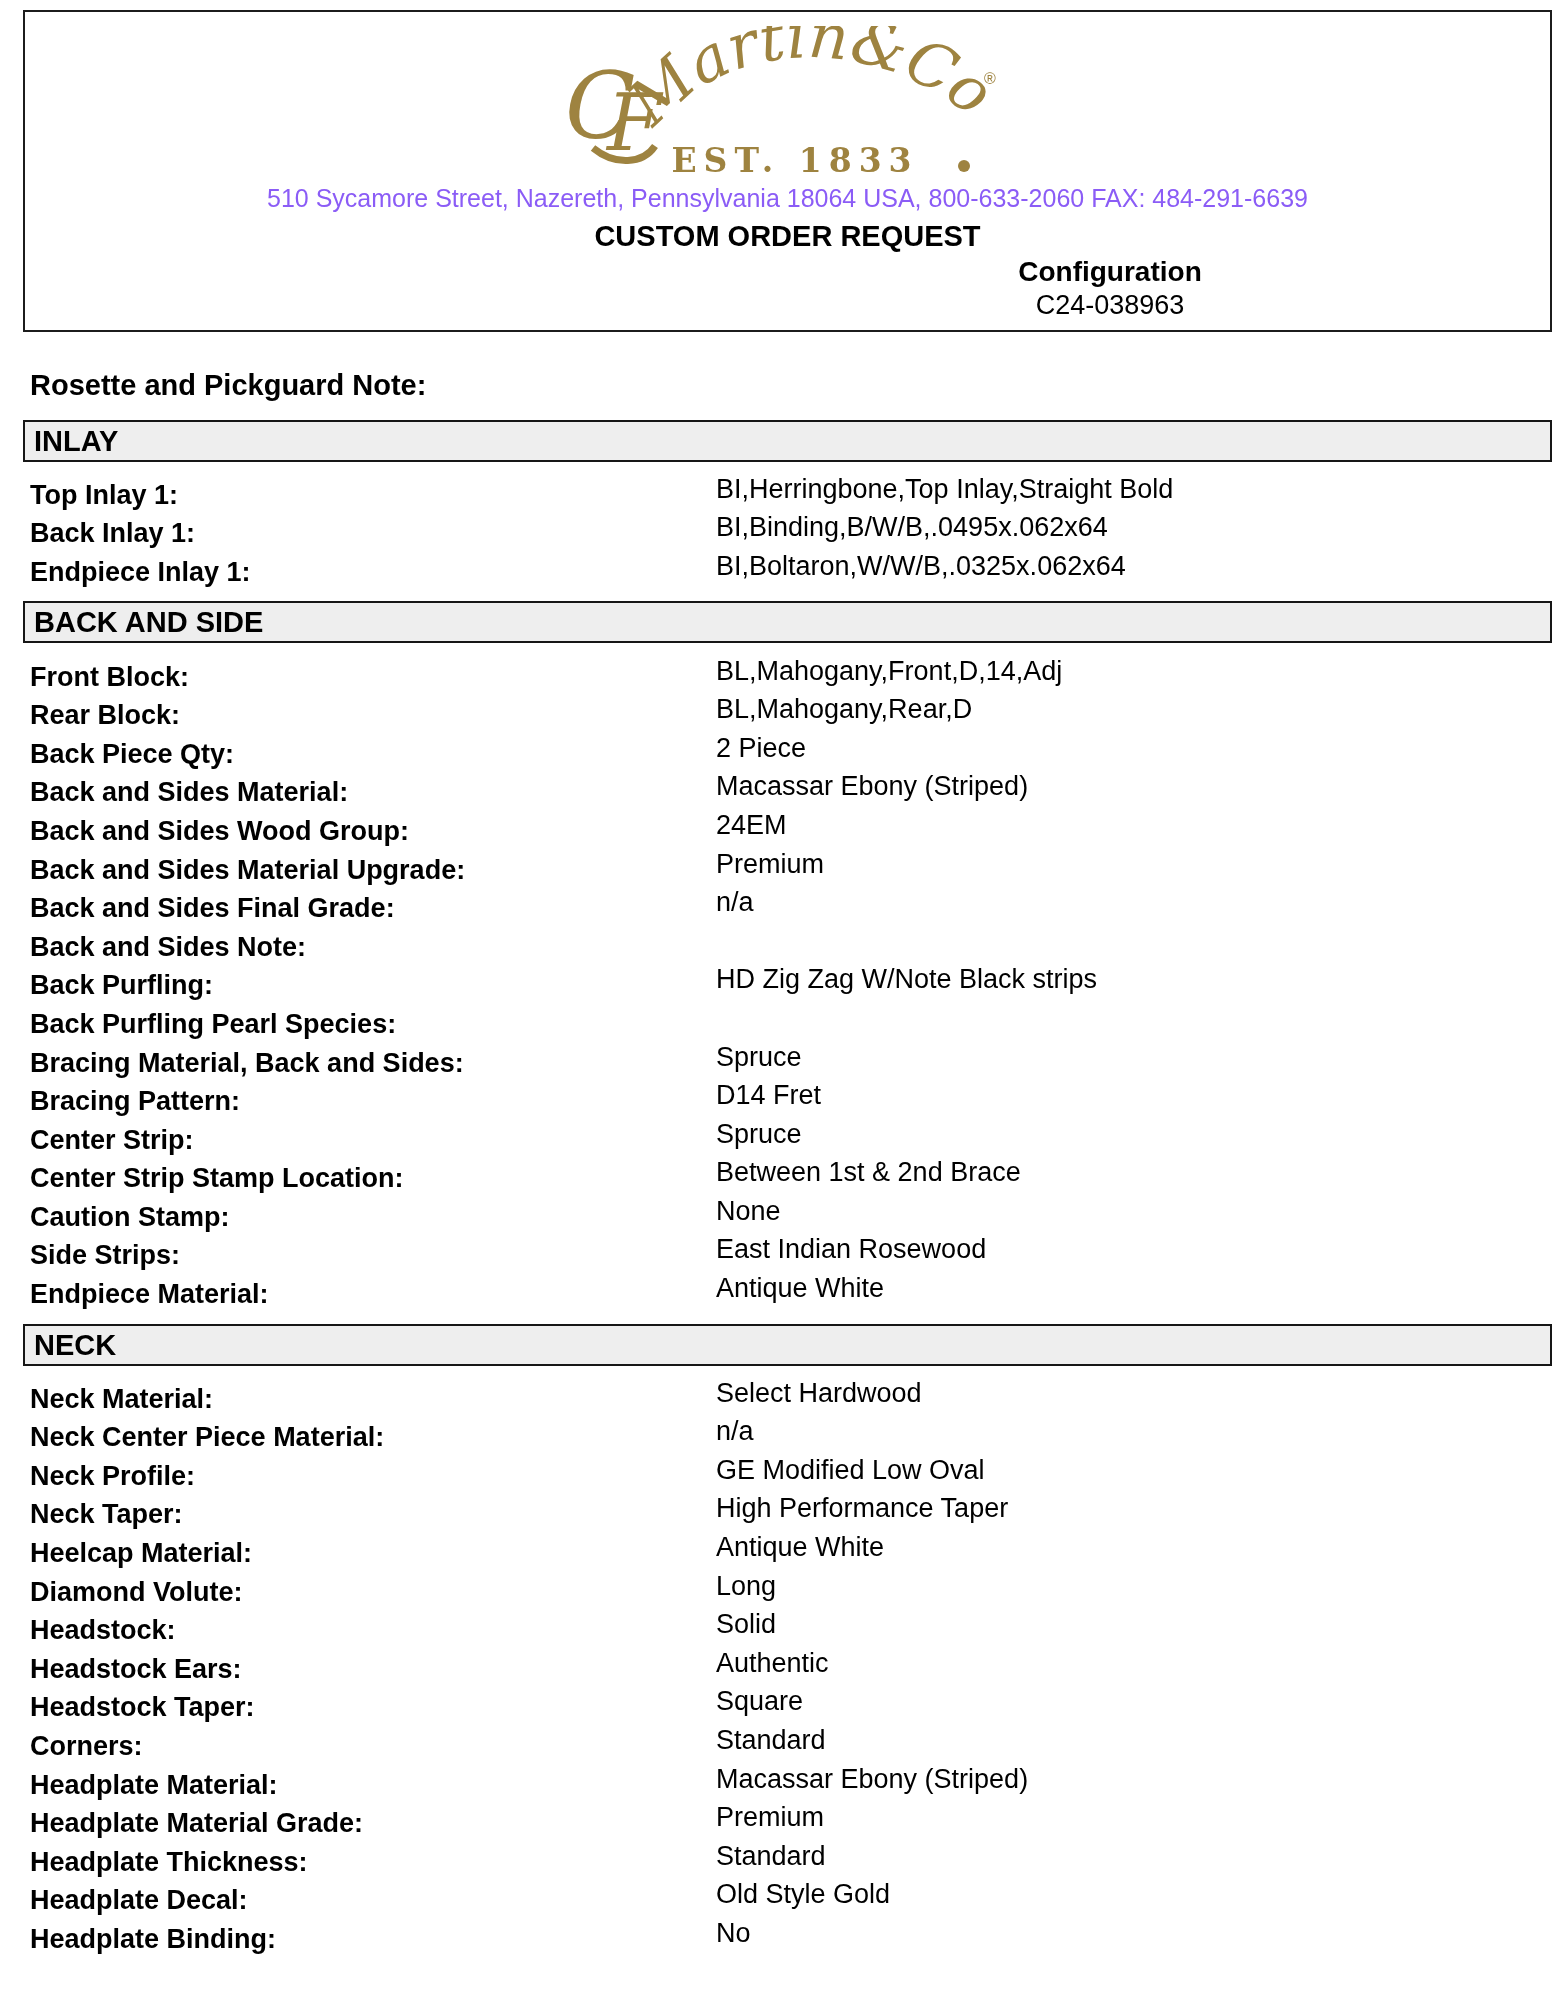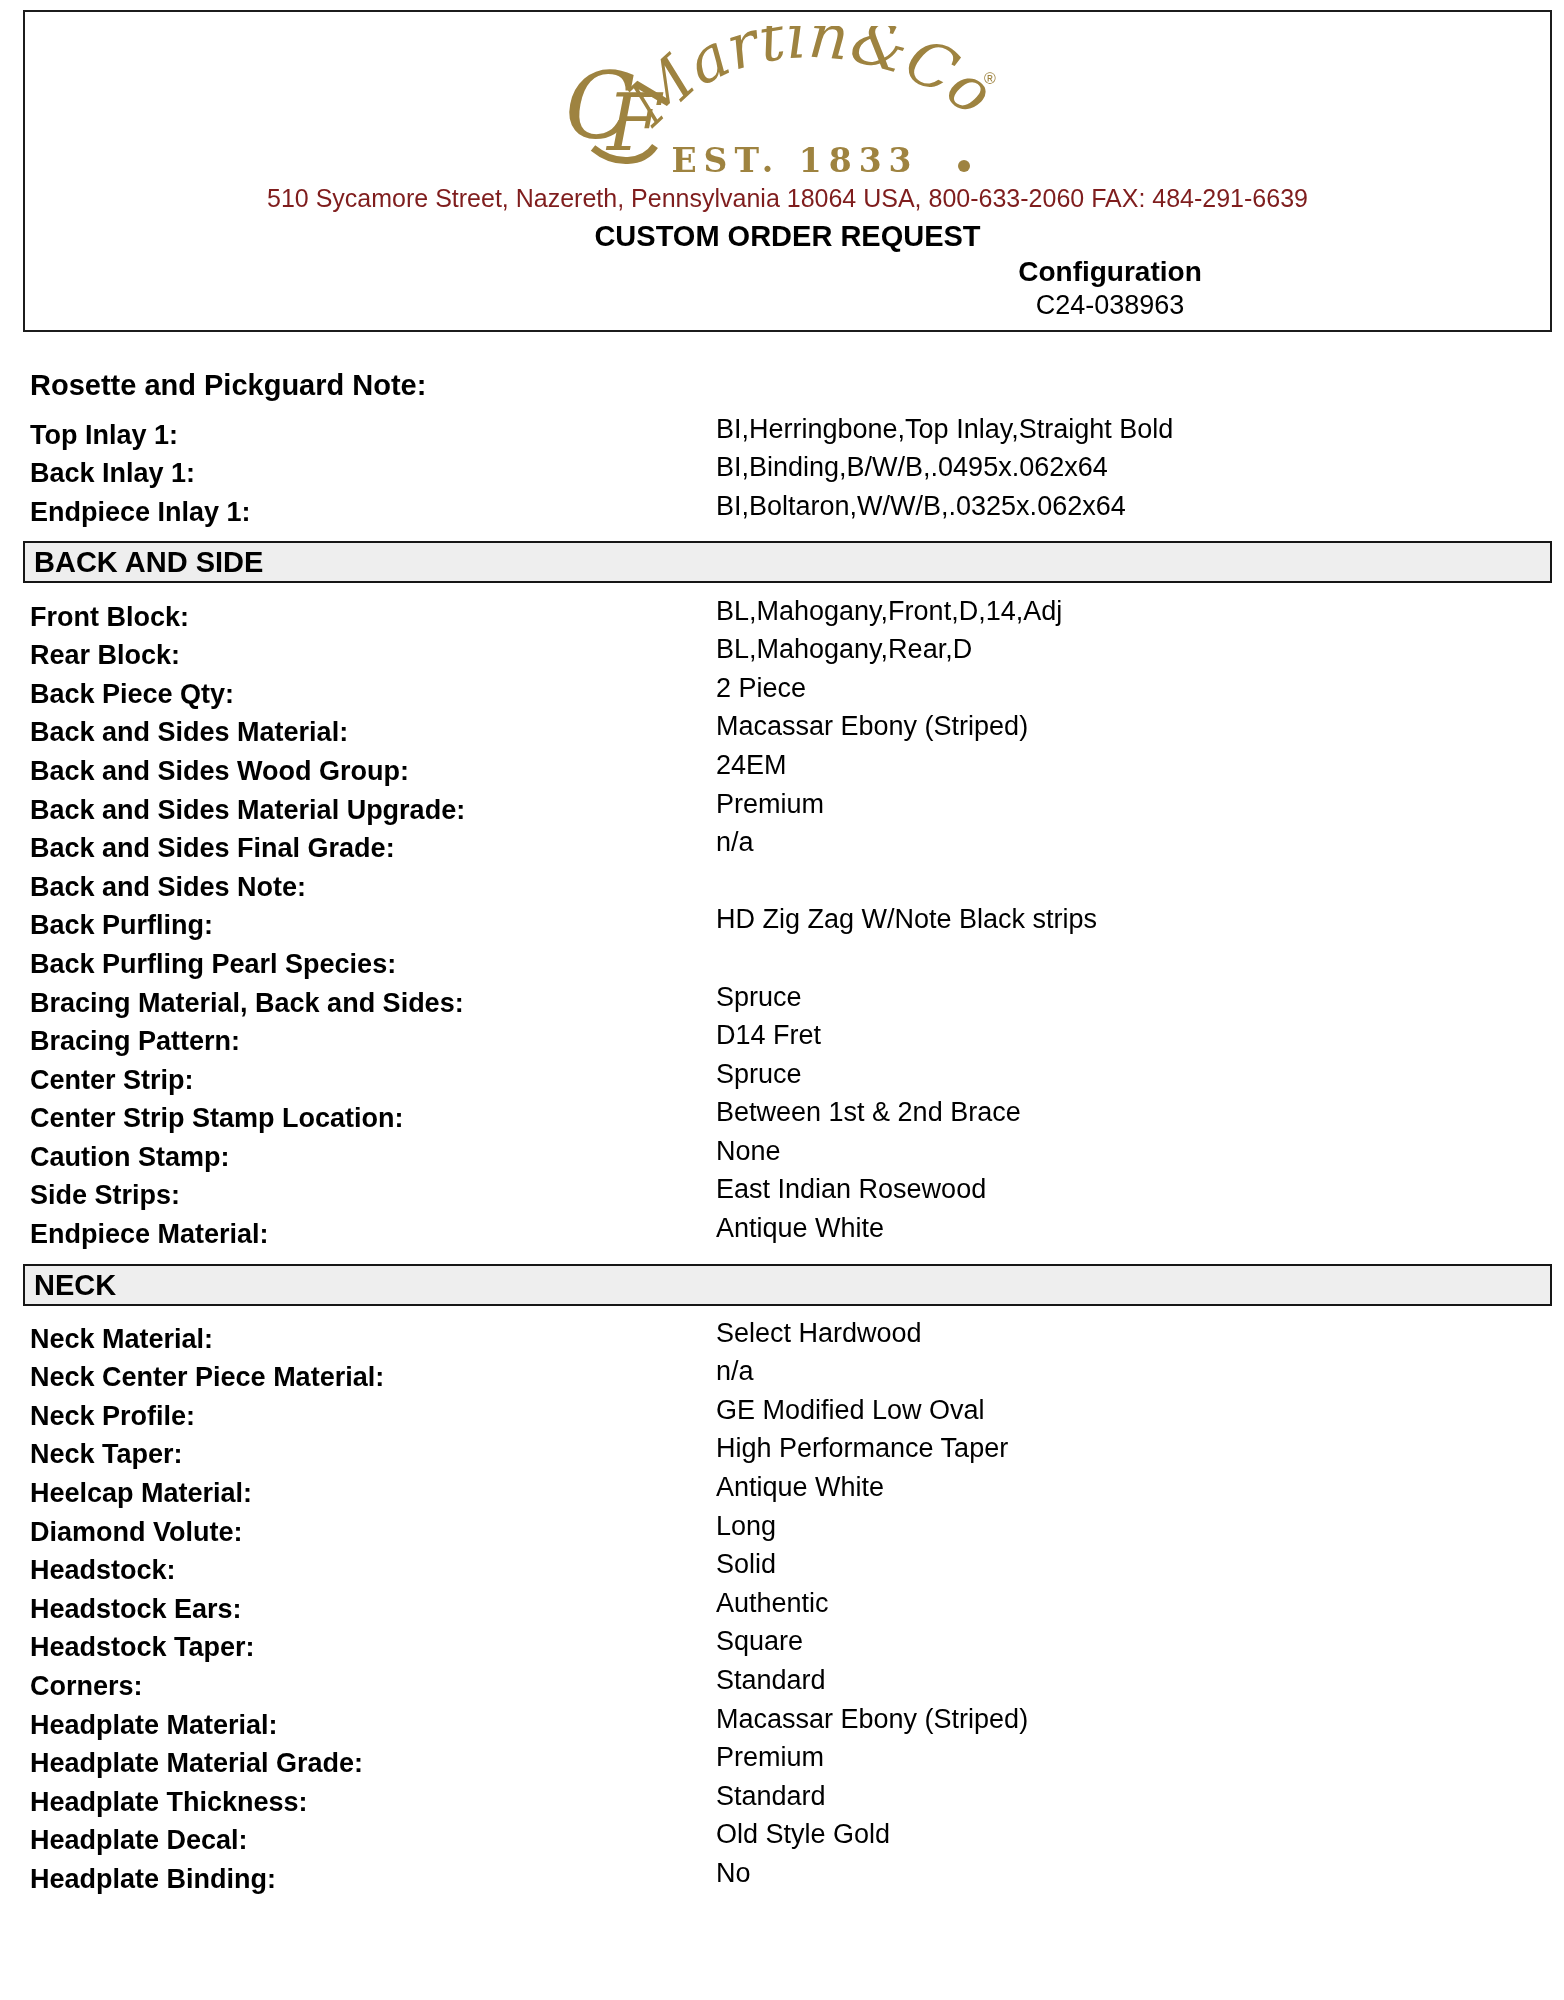--- a/index.html
+++ b/index.html
@@ -23,21 +23,21 @@
     background: #ffffff;
   }
   .logo-svg {
     display: block;
     margin: 14px auto 0 auto;
   }
   .address-line {
     font-size: 25px;
     line-height: 27px;
     margin-top: 7px;
-    color: #7f1d1d;
+    color: #8b5cf6;
     white-space: nowrap;
   }
   .doc-title {
     font-size: 29px;
     font-weight: bold;
     line-height: 31px;
     margin-top: 9px;
   }
   .config-block {
     position: absolute;
@@ -128,20 +128,23 @@
     <div class="config-number">C24-038963</div>
   </div>
 </div>
 
 <div class="note-row">
   <span>Rosette and Pickguard Note:</span>
 </div>
 
 <div id="sections">
   <section>
+    <div class="section-bar first">
+      <span class="section-title">INLAY</span>
+    </div>
     <div class="rows g1">
   <div class="row">
     <span class="row-label">Top Inlay 1:</span>
     <span class="row-value">BI,Herringbone,Top Inlay,Straight Bold</span>
   </div>
 
   <div class="row">
     <span class="row-label">Back Inlay 1:</span>
     <span class="row-value">BI,Binding,B/W/B,.0495x.062x64</span>
   </div>

